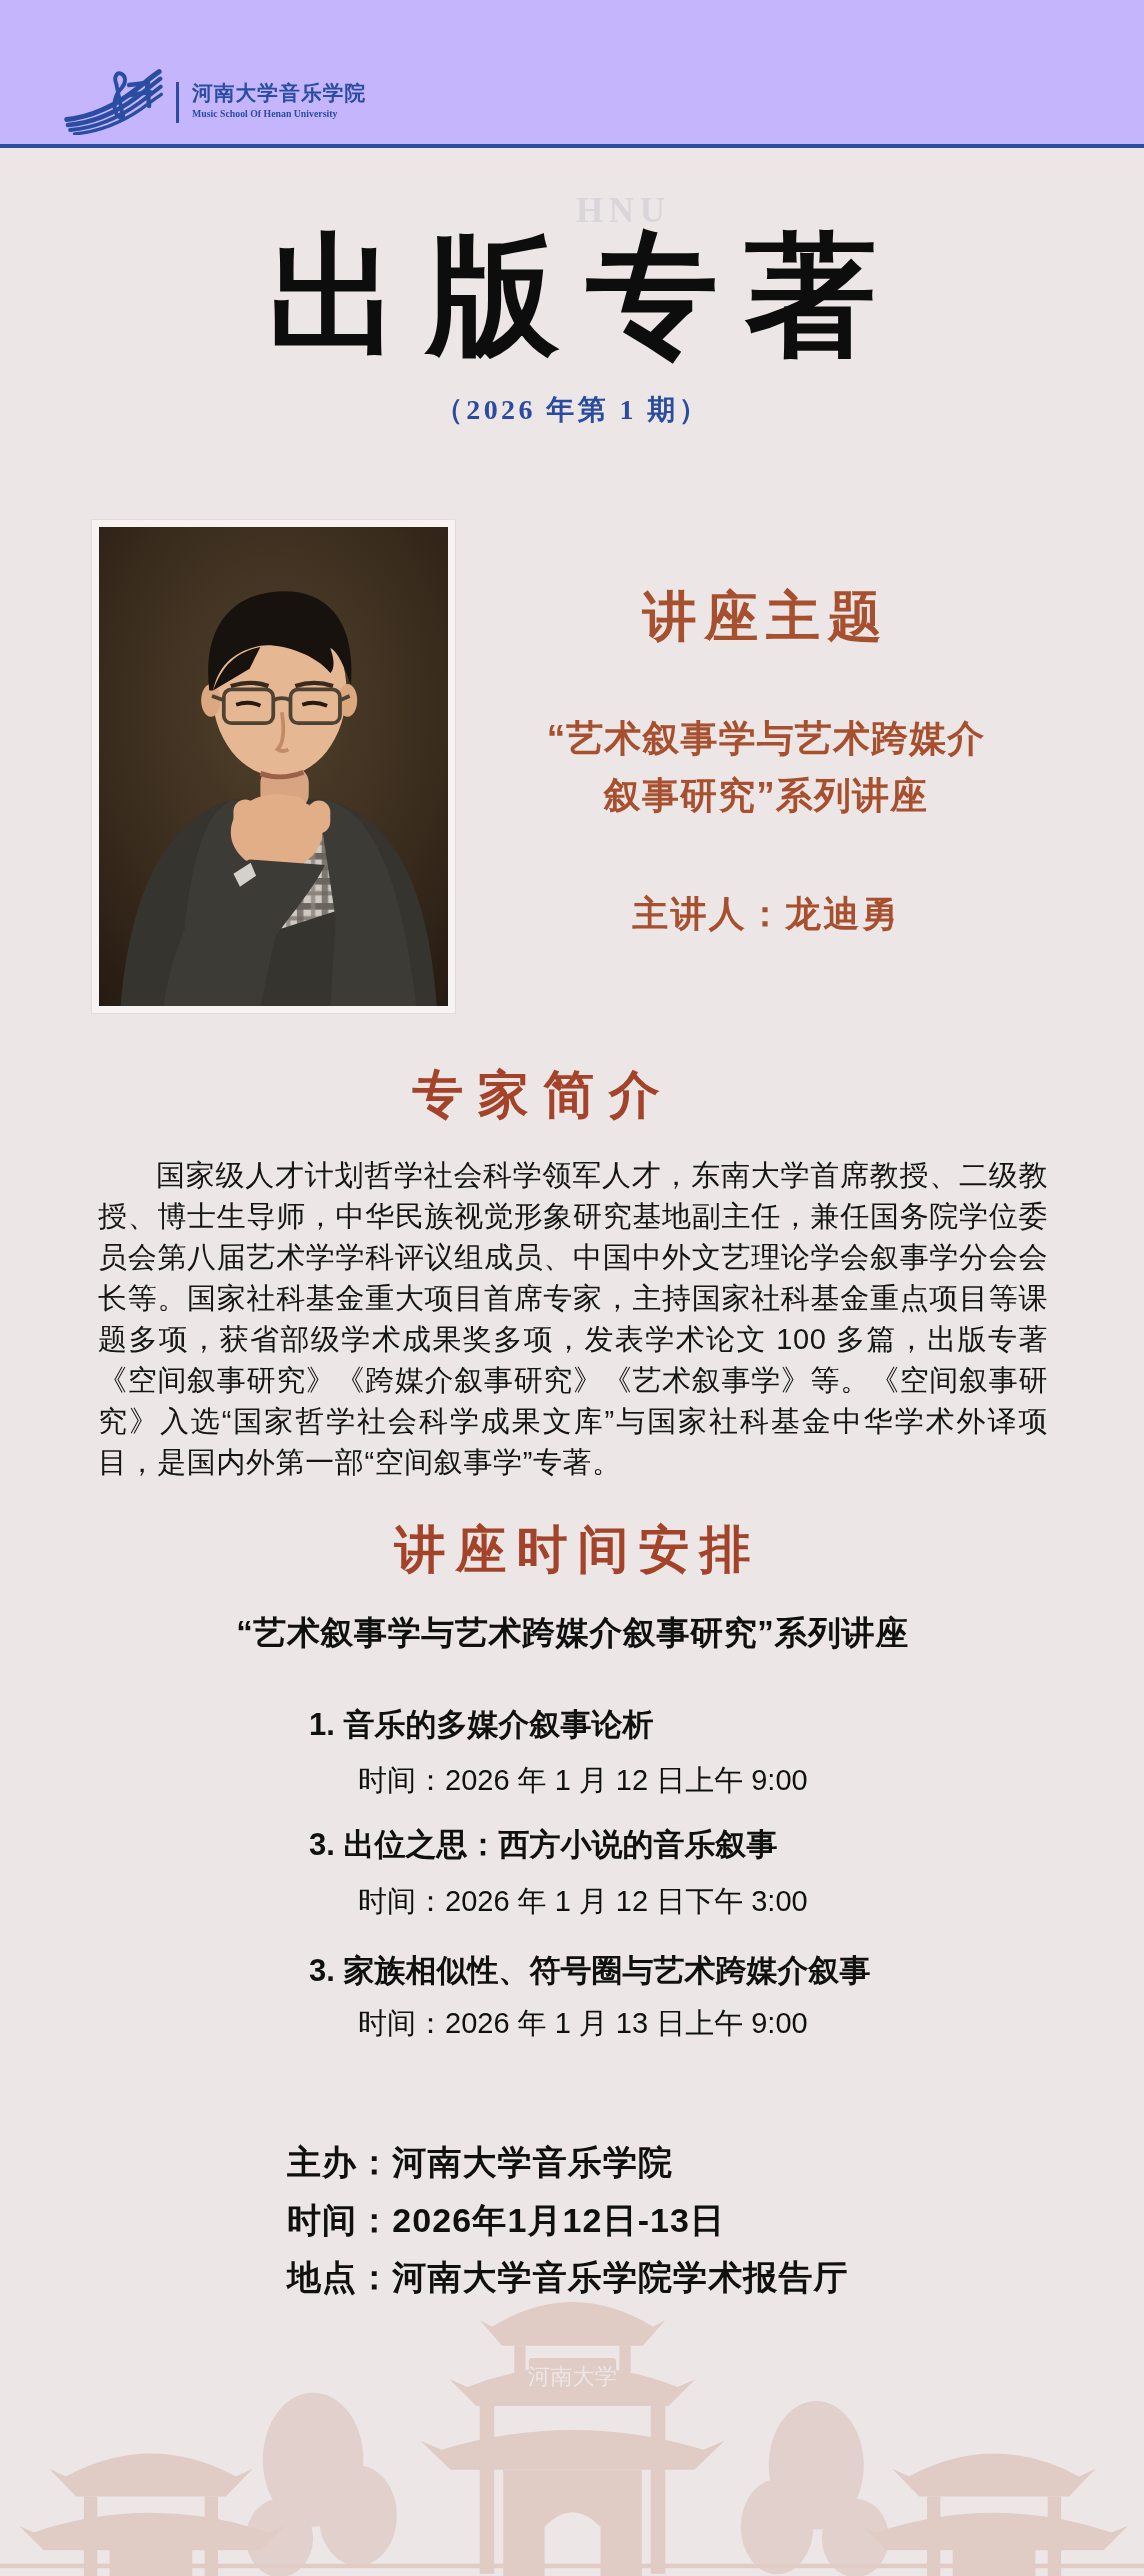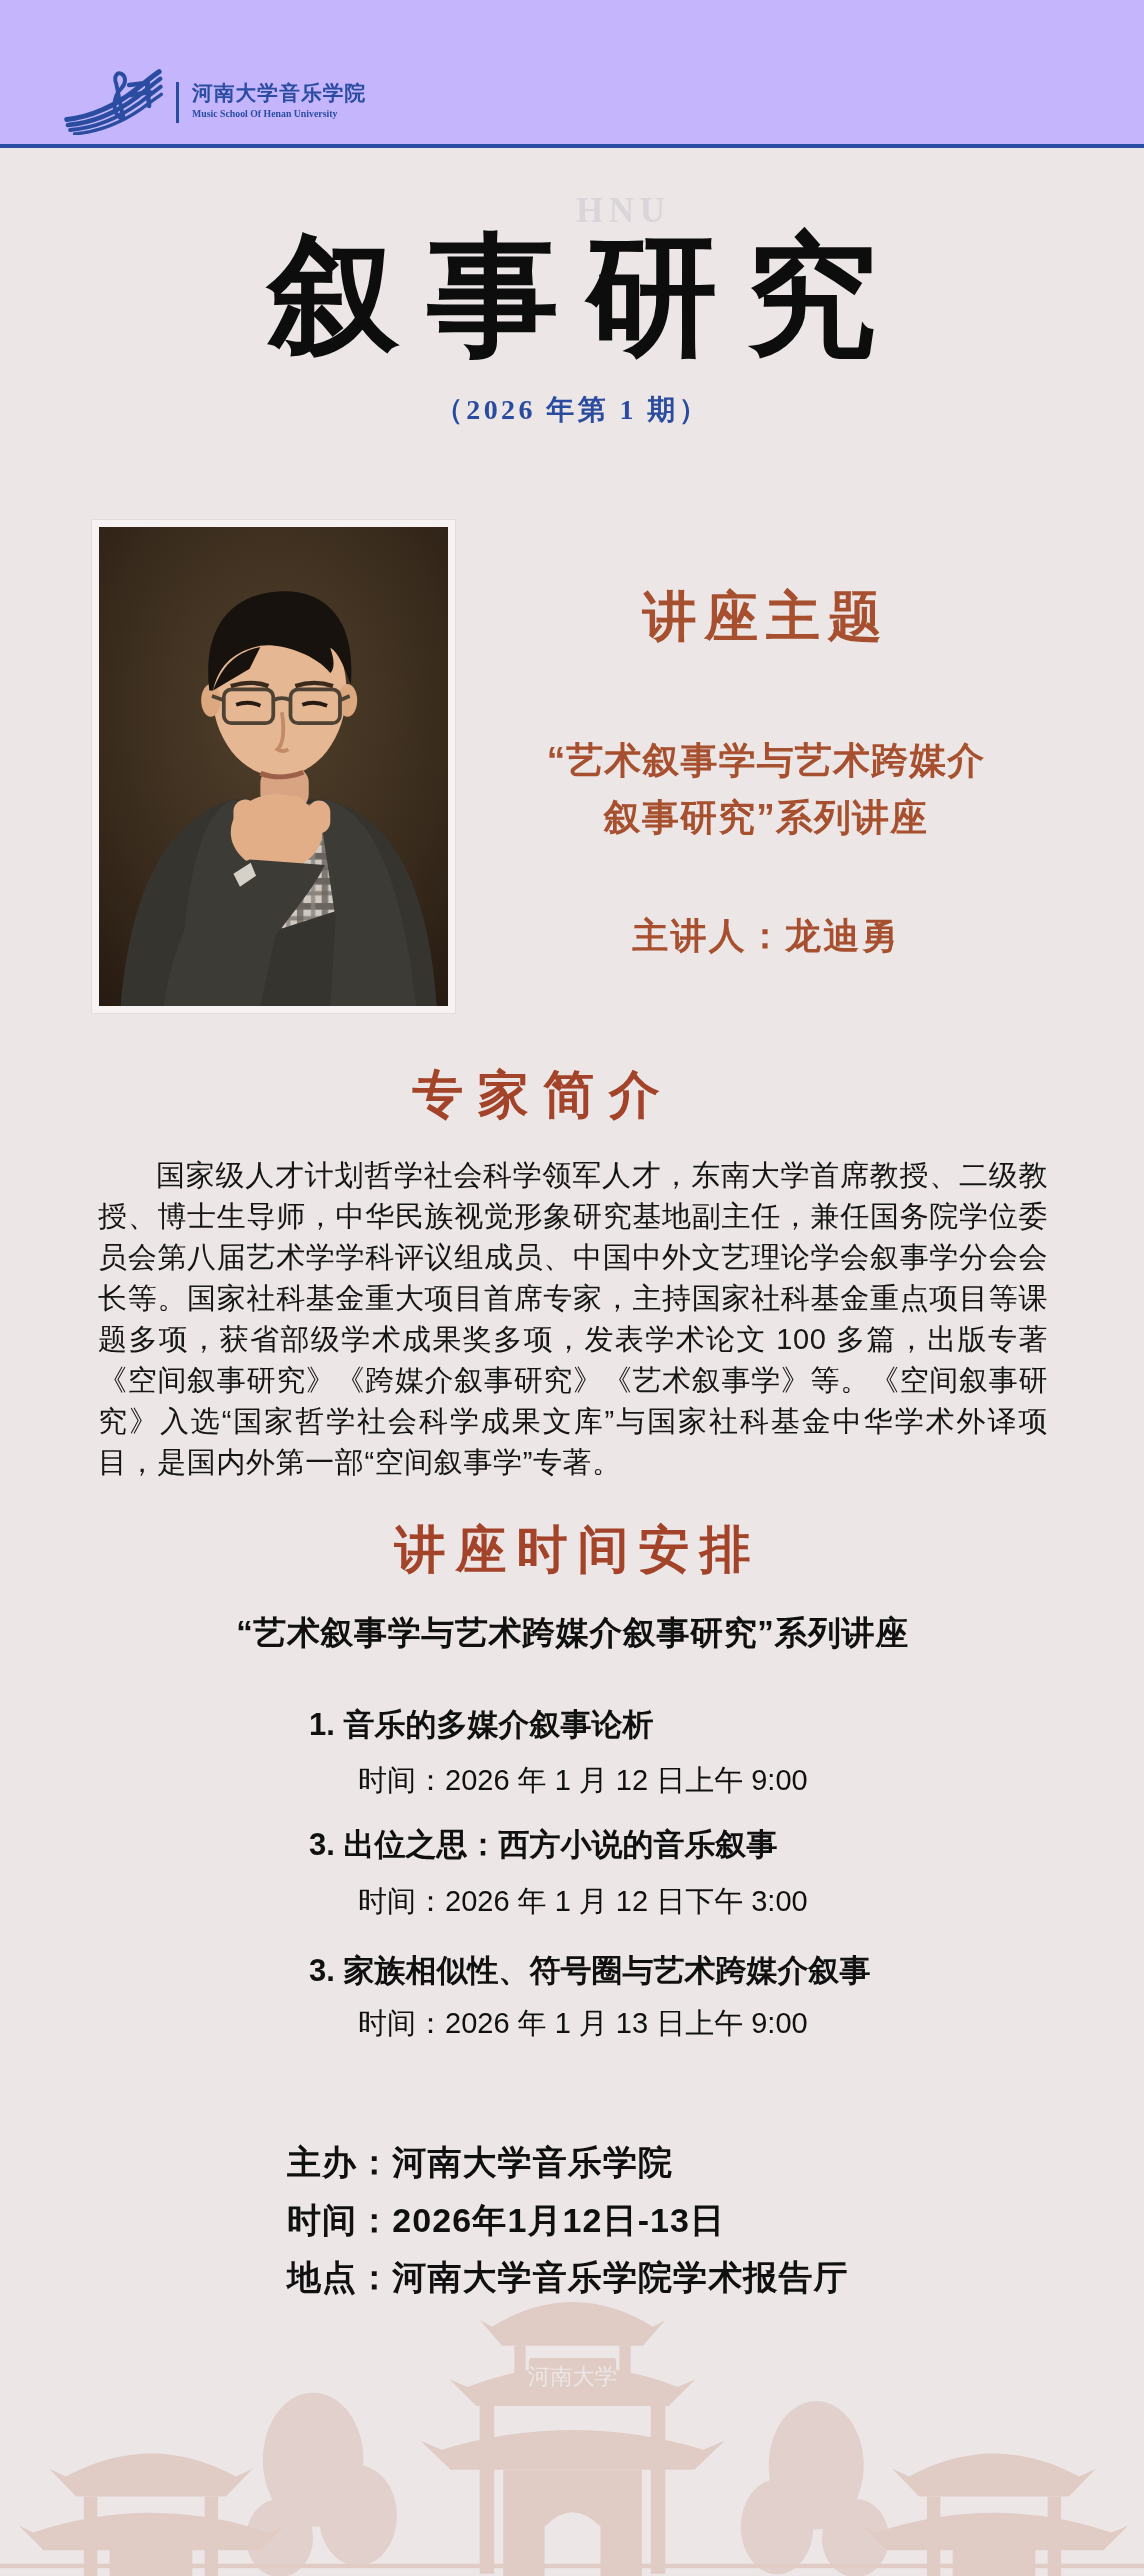--- a/index.html
+++ b/index.html
@@ -26,21 +26,21 @@
   .issue { position:absolute; left:0; top:391px; width:1145px; text-align:center;
             font-family:"Liberation Serif","DejaVu Serif",serif; font-weight:bold;
             font-size:28px; color:#2b4c9e; letter-spacing:3.4px; }
   
   .photo-frame { position:absolute; left:92px; top:520px; width:363px; height:493px;
             background:#f7f3f2; padding:6.7px; box-shadow:0 0 0 0.6px #ddd5d3; }
   .photo-frame svg { display:block; width:100%; height:100%; }
   
   .lecture-col { position:absolute; left:464px; top:581px; width:604px; text-align:center; color:#a7502f; }
   .lecture-heading { font-size:54px; font-weight:bold; letter-spacing:7.8px; }
-  .lecture-topic { margin-top:78px; font-size:37px; font-weight:600; line-height:57px; letter-spacing:1.1px; }
+  .lecture-topic { margin-top:56px; font-size:37px; font-weight:600; line-height:57px; letter-spacing:1.1px; }
   .lecture-speaker { margin-top:66px; font-size:36px; font-weight:bold; letter-spacing:2.2px; }
   
   .profile-heading { position:absolute; left:0; top:1061px; width:1072px; text-align:center;
             font-family:"Liberation Serif","DejaVu Serif",serif; font-size:51px; font-weight:bold;
             color:#a3432a; letter-spacing:14.5px; text-indent:14.5px; }
   .bio { position:absolute; left:98px; top:1155px; width:950px;
             font-size:29px; line-height:41px; color:#151515; font-weight:500;
             text-align:justify; text-indent:58px; letter-spacing:0.6px; }
   
   .schedule-heading { position:absolute; left:0; top:1516px; width:1145px; text-align:center;
@@ -77,21 +77,21 @@
       <circle cx="104" cy="90" r="7" fill="#2b4da1"></circle>
     </svg>
     <div class="header-divider"></div>
     <div class="org-cn">河南大学音乐学院</div>
     <div class="org-en">Music School Of Henan University</div>
   </div>
   <div class="header-rule"></div>
 
   <div class="hnu-watermark">HNU</div>
 
-  <div class="main-title">叙事研究</div>
+  <div class="main-title">出版专著</div>
   <div class="issue">（2026 年第 1 期）</div>
 
   <div class="photo-frame">
     <svg viewBox="0 0 650 880" preserveAspectRatio="none" aria-hidden="true">
       <defs>
         <radialGradient id="bgGrad" cx="50%" cy="38%" r="85%">
           <stop offset="0%" stop-color="#51402c"></stop>
           <stop offset="55%" stop-color="#3a2c1d"></stop>
           <stop offset="100%" stop-color="#221710"></stop>
         </radialGradient>

